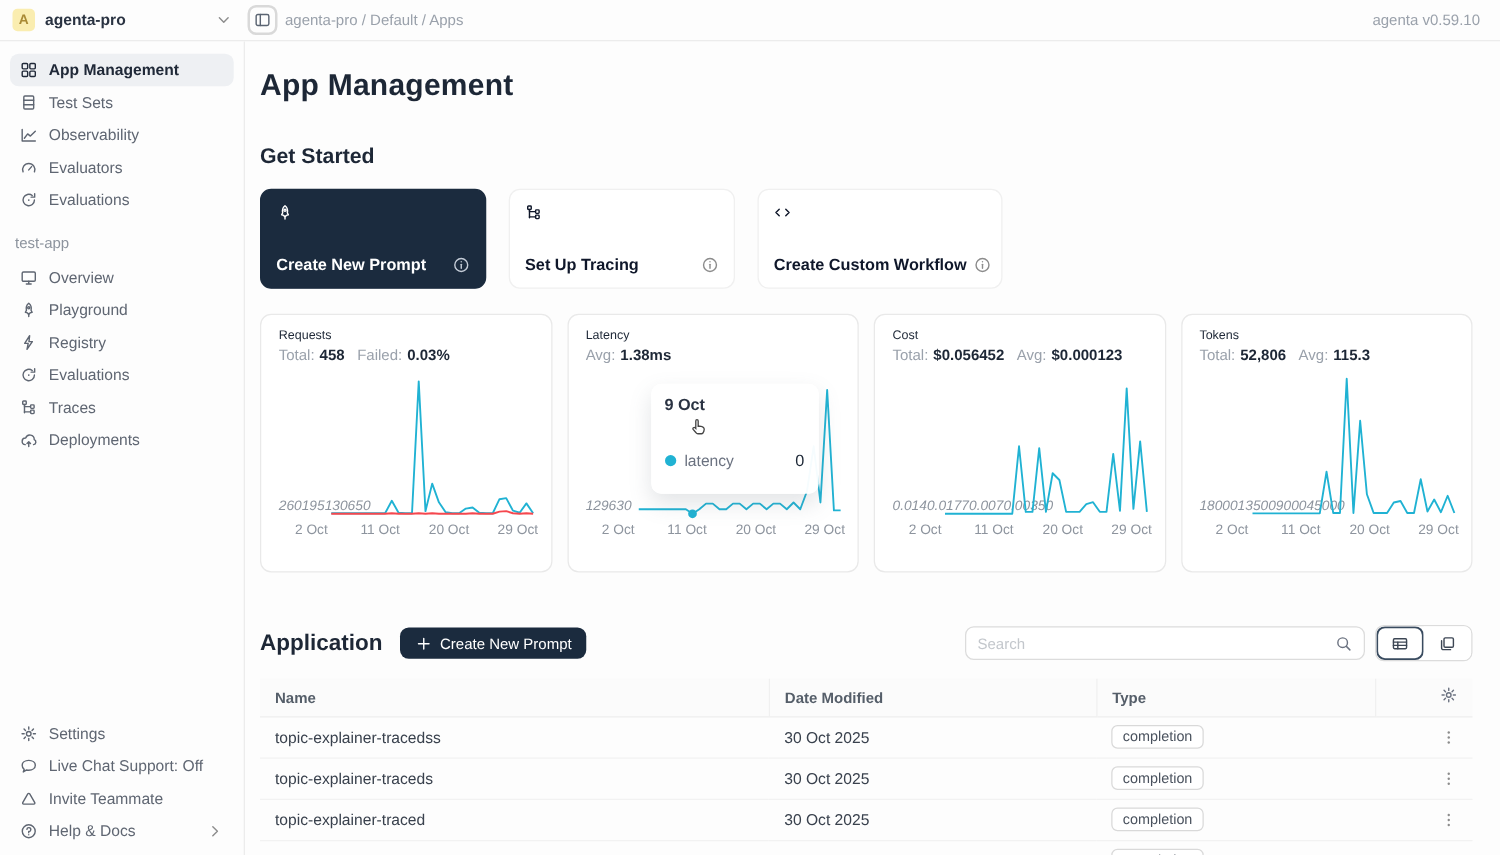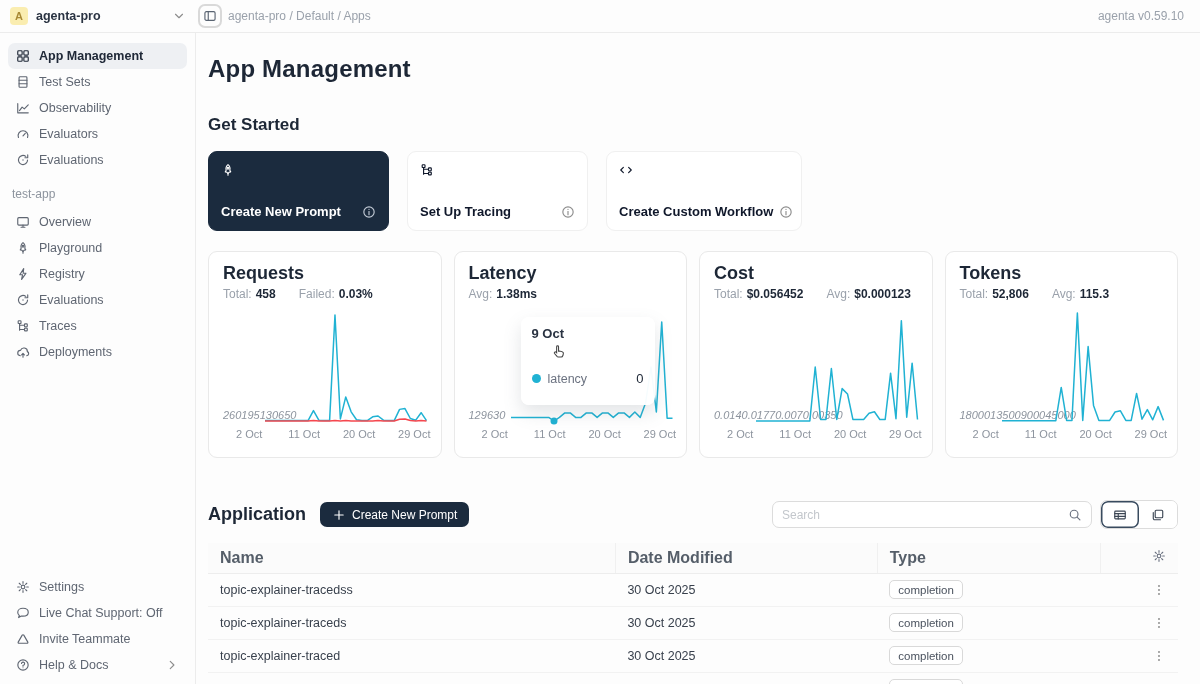--- a/index.html
+++ b/index.html
@@ -43,22 +43,22 @@
   .gs-card:nth-child(3) { width:196px; }
   .gs-card .gs-ic { display:flex; }
   .gs-row { display:flex; align-items:center; justify-content:space-between; gap:6px; }
   .gs-label { font-size:13px; font-weight:600; white-space:nowrap; }
   .gs-info { display:flex; color:#8c8c8c; cursor:pointer; }
   .gs-card.primary .gs-info { color:#c3cbd6; }
 
   
   .charts-row { display:flex; gap:12px; margin-top:20px; }
   .chart-card { flex:1; height:207px; border:1px solid #e9e9e9; border-radius:9px; background:#fff; padding:11px 14px; position:relative; }
-  .c-title { font-size:18px; font-weight:700; color:#1d2736; }
-  .c-stats { margin-top:3px; font-size:12px; color:#9aa1ab; display:flex; gap:23px; }
+  .c-title { font-size:10px; font-weight:400; color:#1d2736; }
+  .c-stats { margin-top:3px; font-size:12px; color:#9aa1ab; display:flex; gap:10px; }
   .c-stats b { color:#1d2736; font-weight:600; margin-left:4px; }
   .c-body { display:flex; margin-top:12px; height:108px; }
   .c-yaxis { width:42px; display:flex; flex-direction:row; justify-content:space-between; align-items:flex-end; padding-right:9px; font-size:11px; color:#8d949e; line-height:1; padding-top:0; padding-bottom:0;font-style:italic; }
   .c-plot { flex:1; position:relative; }
   .plot-svg { position:absolute; inset:0; width:100%; height:100%; overflow:visible; }
   .c-xaxis { margin-left:20px; position:relative; height:16px; margin-top:5px; }
   .c-xaxis span { position:absolute; transform:translateX(-50%); font-size:11px; color:#8d949e; white-space:nowrap; top:2px; }
   .marker-dot { position:absolute; width:7px; height:7px; border-radius:50%; background:#20b2d3; transform:translate(-50%,50%); }
   .c-tooltip { position:absolute; left:10px; top:4px; width:134px; height:88px; background:rgba(255,255,255,.96); border-radius:8px; box-shadow:0 8px 18px rgba(100,110,120,.18); padding:9px 11px; z-index:3; }
   .tt-title { font-size:13px; font-weight:600; color:#2a3342; }
@@ -76,21 +76,21 @@
   .search-box { width:320px; height:27px; border:1px solid #dcdcdc; border-radius:7px; display:flex; align-items:center; background:#fff; padding:0 9px; }
   .search-box input { flex:1; border:none; outline:none; font-size:12px; color:#333; background:transparent; font-family:inherit; }
   .search-box input::placeholder { color:#c3c7cc; }
   .search-ic { color:#6b7280; display:flex; }
   .view-toggle { display:flex; border:1px solid #dcdcdc; border-radius:7px; background:#fff; overflow:hidden; }
   .view-btn { width:38px; height:27px; display:flex; align-items:center; justify-content:center; background:#fff; border:none; color:#3c4654; cursor:pointer; }
   .view-btn.selected { box-shadow:inset 0 0 0 1.5px #394b5f; border-radius:7px; }
 
   
   .app-table { margin-top:14px; width:100%; border-collapse:collapse; }
-  .app-table th { text-align:left; font-size:16px; font-weight:600; color:#555e69; height:30px; border-bottom:1px solid #ededed; background:#fbfbfb; padding:0 12px; }
+  .app-table th { text-align:left; font-size:12px; font-weight:600; color:#555e69; height:30px; border-bottom:1px solid #ededed; background:#fbfbfb; padding:0 12px; }
   .app-table th + th { border-left:1px solid #f0f0f0; }
   .app-table td { font-size:12.5px; color:#39414d; height:33px; border-bottom:1px solid #f2f2f2; padding:0 12px; }
   .col-name { width:42%; }
   .col-date { width:27%; }
   .col-type { width:23%; }
   .col-actions { width:8%; }
   .th-gear { text-align:right !important; }
   .th-gear .g-ic { display:inline-flex; color:#6b7280; cursor:pointer; }
   .type-badge { display:inline-block; border:1px solid #d9d9d9; border-radius:5px; padding:2.5px 8px; font-size:11.5px; color:#4a525e; background:#fff; }
   .row-menu { display:inline-flex; color:#8c8c8c; cursor:pointer; float:right; }

